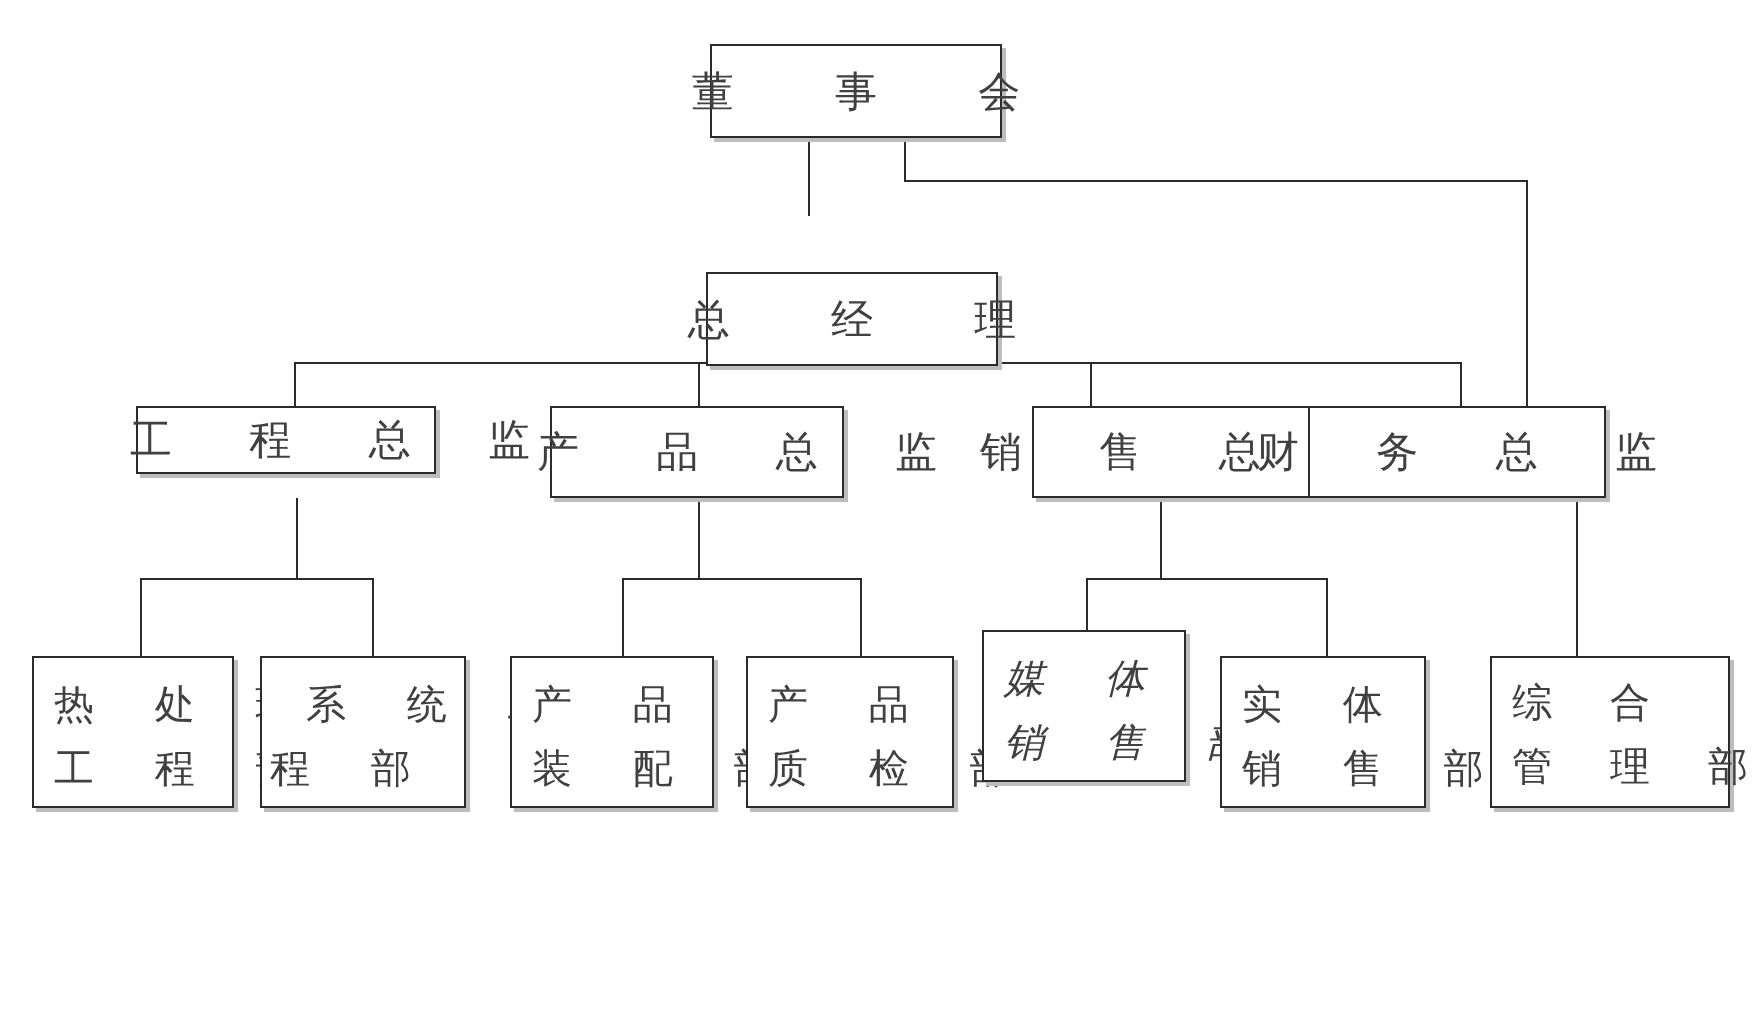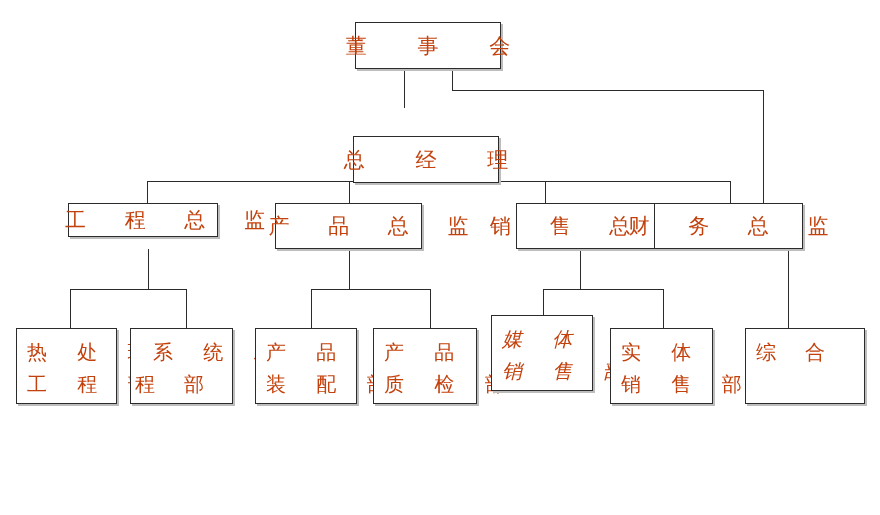--- a/index.html
+++ b/index.html
@@ -7,21 +7,21 @@
     padding: 0;
     background: #ffffff;
   }
   .stage {
     position: relative;
     width: 880px;
     height: 515px;
     background: #ffffff;
     overflow: hidden;
     font-family: "DejaVu Sans", sans-serif;
-    color: #c2410c;
+    color: #404040;
   }
   
   .node {
     position: absolute;
     box-sizing: border-box;
     border: 1px solid #2b2b2b;
     background: #ffffff;
     box-shadow: 2px 2px 0 #bdbdbd;
   }
   .node.single {
@@ -40,21 +40,21 @@
     padding-top: 7px;
   }
   .node.dept .ln {
     height: 32px;
     line-height: 32px;
     padding-left: 10px;
     letter-spacing: 12px;
     white-space: nowrap;
   }
   .node.dept .ln.indent-lg { padding-left: 22px; }
-  .node.dept .ln.indent-sm { padding-left: 4px; font-family: Liberation Serif, serif; }
+  .node.dept .ln.indent-sm { padding-left: 4px; }
   
   .line {
     position: absolute;
     background: #2b2b2b;
   }
   .line.h { height: 1px; }
   .line.v { width: 1px; }
 
   
   #n-board    { left: 355px; top: 22px;  width: 146px; height: 47px; }
@@ -146,15 +146,16 @@
   <div class="node dept" id="n-media">
     <div class="ln">媒 体</div>
     <div class="ln">销 售 部</div>
   </div>
   <div class="node dept" id="n-physical">
     <div class="ln">实 体</div>
     <div class="ln">销 售 部</div>
   </div>
   <div class="node dept" id="n-general">
     <div class="ln">综 合</div>
+    <div class="ln">管 理 部</div>
   </div>
 
 </div>
 
 </body></html>

